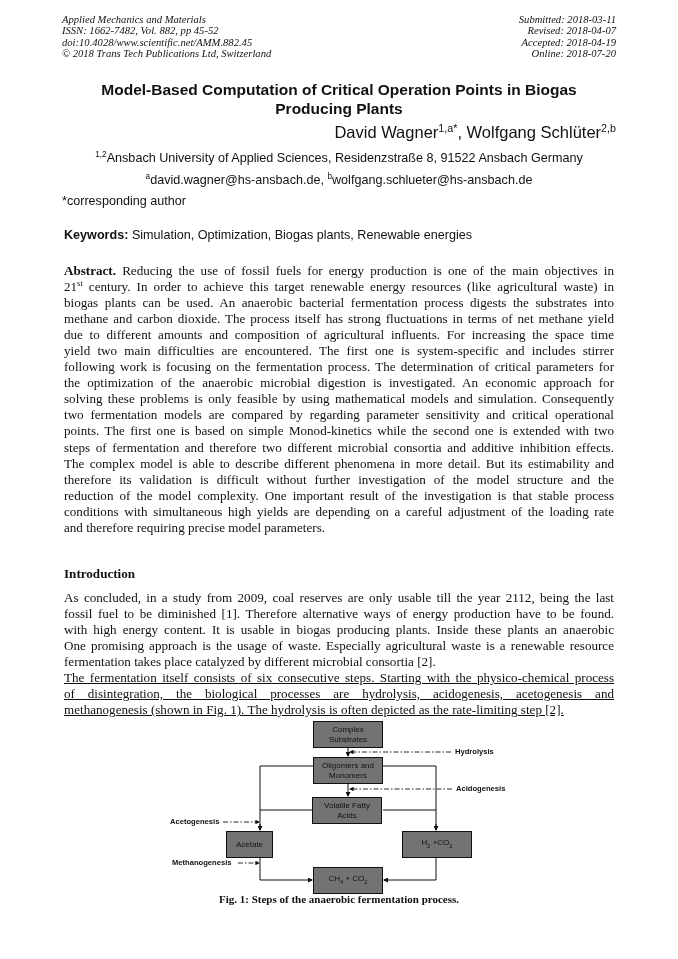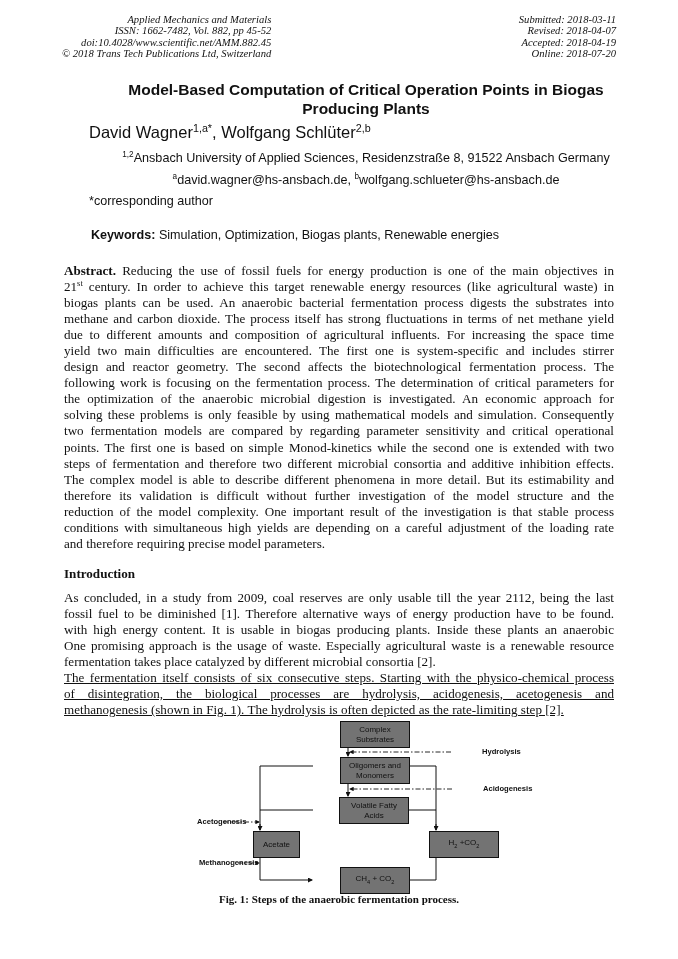--- a/index.html
+++ b/index.html
@@ -1,25 +1,25 @@
 <!DOCTYPE html>
 <html><head>
 <meta charset="utf-8">
 <style>
   html, body { margin: 0; padding: 0; background: #ffffff; }
   body { width: 678px; height: 959px; position: relative; overflow: hidden; color: #111; }
-  .serif { font-family: "Liberation Serif", "DejaVu Serif", serif; text-align: right; }
-  .sans { font-family: "Liberation Sans", "DejaVu Sans", sans-serif; margin-left: 27px; }
+  .serif { font-family: "Liberation Serif", "DejaVu Serif", serif; }
+  .sans { font-family: "Liberation Sans", "DejaVu Sans", sans-serif; }
   .abs { position: absolute; }
 
   .hdr-left { left: 62px; top: 14px; font-size: 10.6px; font-style: italic; line-height: 11.4px; }
   .hdr-right { right: 62px; top: 14px; font-size: 10.6px; font-style: italic; line-height: 11.4px; text-align: right; margin-left: 25px; }
 
   .title { left: 62px; width: 554px; top: 80px; text-align: center; font-weight: bold; font-size: 15.5px; line-height: 19px; }
-  .authors { left: 62px; width: 554px; top: 122px; text-align: left; font-size: 16.5px; line-height: 20px; }
+  .authors { left: 62px; width: 554px; top: 122px; text-align: right; font-size: 16.5px; line-height: 20px; }
   .affil { left: 62px; width: 554px; top: 150px; text-align: center; font-size: 12.6px; line-height: 16px; }
   .emails { left: 62px; width: 554px; top: 172px; text-align: center; font-size: 12.6px; line-height: 16px; }
   .corr { left: 62px; width: 554px; top: 193px; font-size: 12.6px; line-height: 16px; }
   .keywords { left: 64px; width: 554px; top: 227px; font-size: 12.6px; line-height: 16px; }
   sup { font-size: 65%; line-height: 0; vertical-align: super; }
 
   .para { left: 64px; width: 550px; font-size: 13.1px; line-height: 16.05px; text-align: justify; }
   .abstract { top: 263px; }
   .intro-head { left: 64px; top: 566px; font-weight: bold; font-size: 13.1px; }
   .intro1 { top: 590px; }
@@ -68,21 +68,20 @@
   <b>Keywords:</b><span> Simulation, Optimization, Biogas plants, Renewable energies</span>
 </div>
 
 <div class="abs para abstract serif">
   <span class="line"><b>Abstract.</b><span> Reducing the use of fossil fuels for energy production is one of the main objectives in</span></span>
   <span class="line"><span>21</span><sup>st</sup> <span>century. In order to achieve this target renewable energy resources (like agricultural waste) in</span></span>
   <span class="line">biogas plants can be used. An anaerobic bacterial fermentation process digests the substrates into</span>
   <span class="line">methane and carbon dioxide. The process itself has strong fluctuations in terms of net methane yield</span>
   <span class="line">due to different amounts and composition of agricultural influents. For increasing the space time</span>
   <span class="line">yield two main difficulties are encountered. The first one is system-specific and includes stirrer</span>
-  <span class="line">design and reactor geometry. The second affects the biotechnological fermentation process. The</span>
   <span class="line">following work is focusing on the fermentation process. The determination of critical parameters for</span>
   <span class="line">the optimization of the anaerobic microbial digestion is investigated. An economic approach for</span>
   <span class="line">solving these problems is only feasible by using mathematical models and simulation. Consequently</span>
   <span class="line">two fermentation models are compared by regarding parameter sensitivity and critical operational</span>
   <span class="line">points. The first one is based on simple Monod-kinetics while the second one is extended with two</span>
   <span class="line">steps of fermentation and therefore two different microbial consortia and additive inhibition effects.</span>
   <span class="line">The complex model is able to describe different phenomena in more detail. But its estimability and</span>
   <span class="line">therefore its validation is difficult without further investigation of the model structure and the</span>
   <span class="line">reduction of the model complexity. One important result of the investigation is that stable process</span>
   <span class="line">conditions with simultaneous high yields are depending on a careful adjustment of the loading rate</span>

